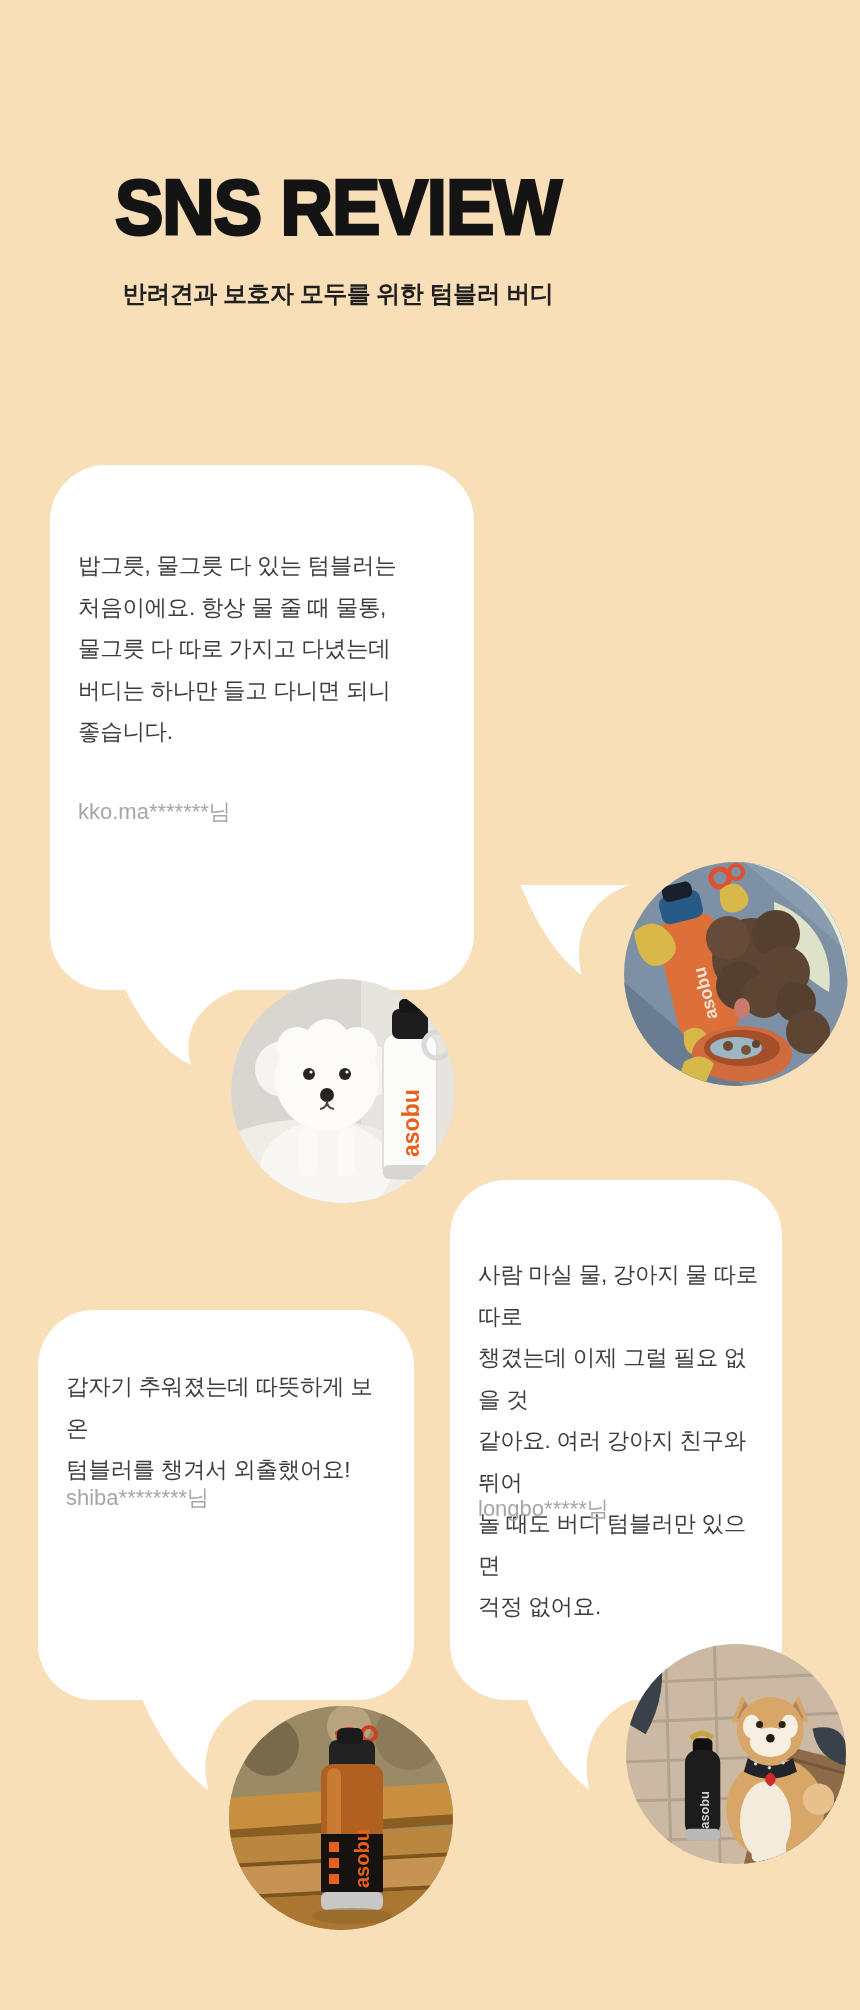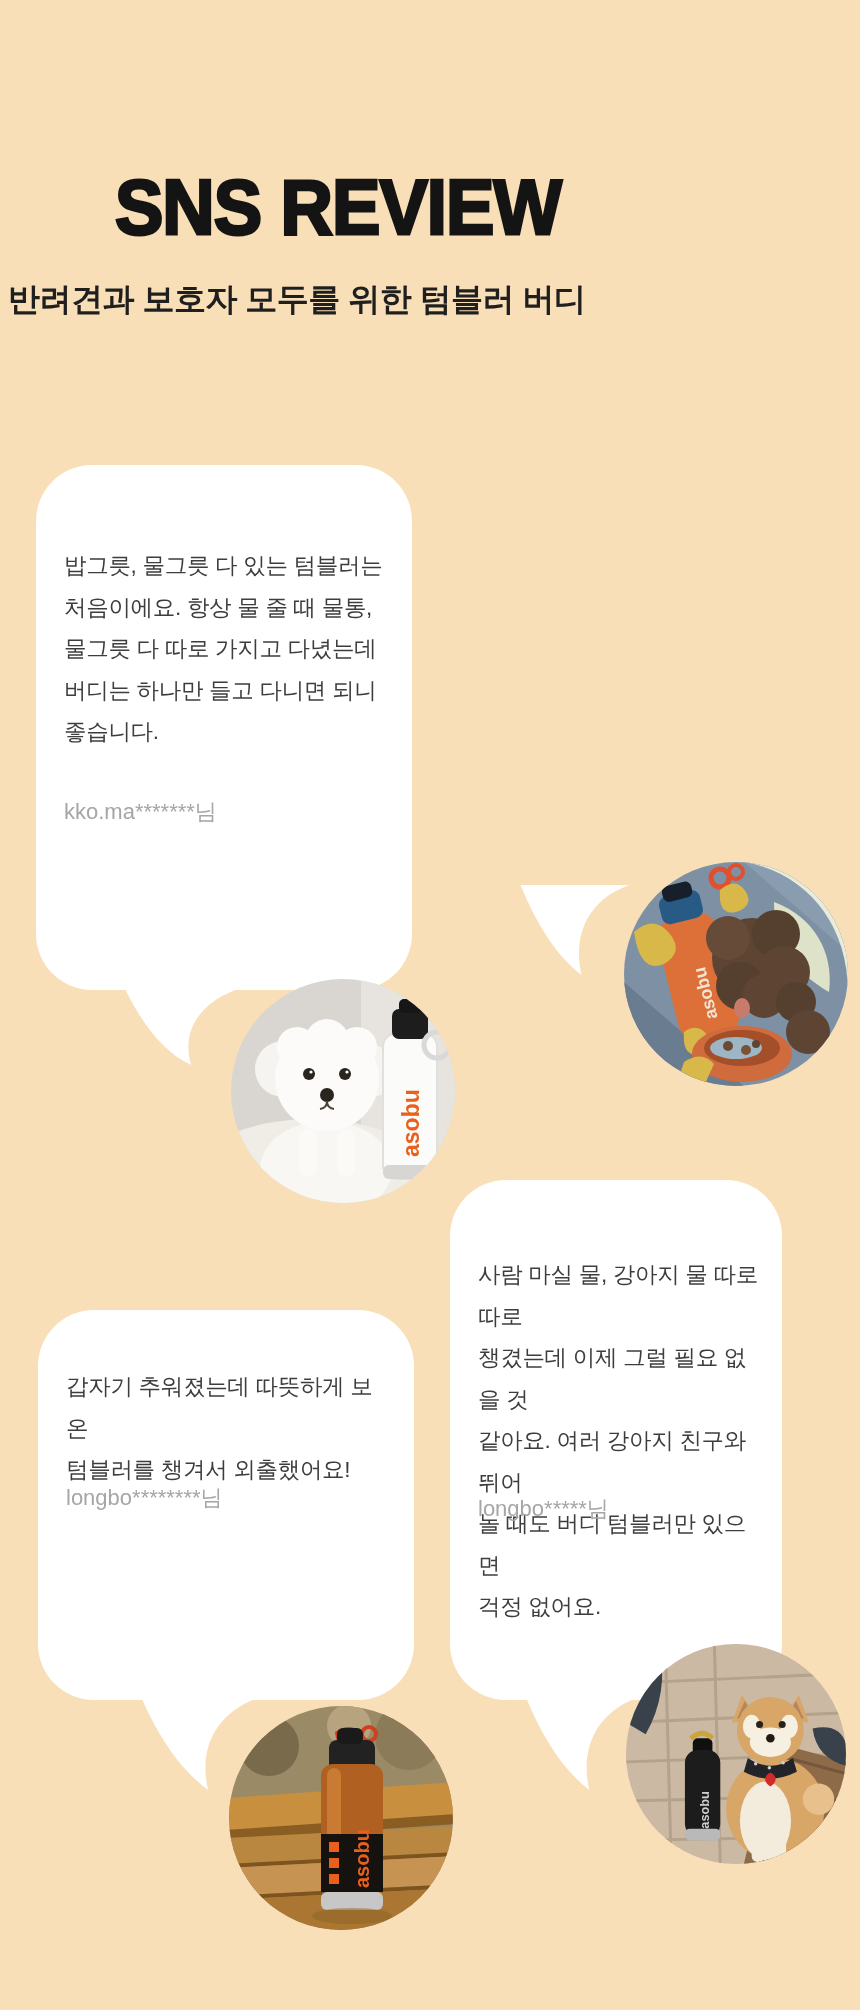--- a/index.html
+++ b/index.html
@@ -13,25 +13,25 @@
     background:var(--bg);
     font-family:"Liberation Sans","DejaVu Sans",sans-serif;
   }
   .title{
     position:absolute;left:0;top:168px;width:676px;text-align:center;
     font-size:78px;line-height:1;font-weight:900;color:var(--title);
     letter-spacing:-1px;-webkit-text-stroke:3px var(--title);
     transform:scaleX(.93);transform-origin:center;
   }
   .subtitle{
-    position:absolute;left:8px;top:278px;width:676px;text-align:left;
-    font-size:32px;font-weight:600;color:var(--subtitle);letter-spacing:-.5px;
+    position:absolute;left:0;top:278px;width:676px;text-align:center;
+    font-size:24px;font-weight:600;color:var(--subtitle);letter-spacing:-.5px;
   }
   .card{position:absolute;background:var(--card);border-radius:56px;}
-  .card-1{left:36px;top:465px;width:376px;height:525px;}
+  .card-1{left:50px;top:465px;width:424px;height:525px;}
   .card-2{left:455px;top:465px;width:355px;height:423px;}
   .card-3{left:38px;top:1310px;width:376px;height:390px;text-decoration:underline;}
   .card-4{left:450px;top:1180px;width:332px;height:520px;}
   .review-text{
     position:absolute;left:28px;right:20px;
     font-size:22.5px;line-height:41.5px;color:var(--body);
     white-space:pre-line;letter-spacing:-.3px;
   }
   .card-1 .review-text{top:80px;}
   .card-2 .review-text{top:80px;}
@@ -79,21 +79,21 @@
 
   <div class="tail" style="left:515px;top:885px;width:120px;height:92px;">
     <svg viewBox="0 0 130 90" preserveAspectRatio="none">
         <path d="M6,0 C24,40 46,70 72,88 C62,48 80,14 124,0 Z" fill="#FFFFFF"></path>
       </svg>
   </div>
 
   <div class="card card-3">
     <div class="review-text">갑자기 추워졌는데 따뜻하게 보온
 텀블러를 챙겨서 외출했어요!</div>
-    <div class="review-username">longbo********님</div>
+    <div class="review-username">shiba********님</div>
   </div>
   <div class="tail" style="left:135px;top:1697px;width:132px;height:95px;">
     <svg viewBox="0 0 130 90" preserveAspectRatio="none">
         <path d="M6,0 C24,40 46,70 72,88 C62,48 80,14 124,0 Z" fill="#FFFFFF"></path>
       </svg>
   </div>
 
   <div class="card card-4">
     <div class="review-text">사람 마실 물, 강아지 물 따로따로
 챙겼는데 이제 그럴 필요 없을 것

